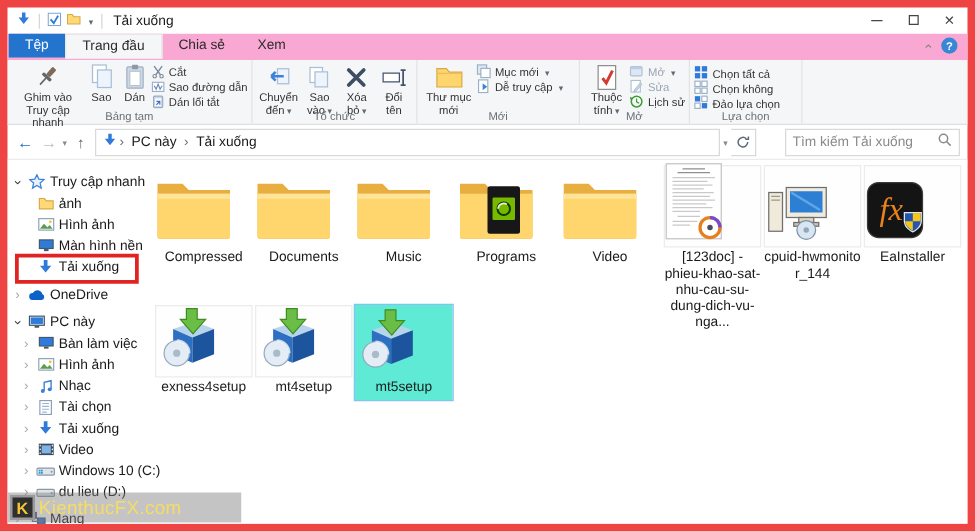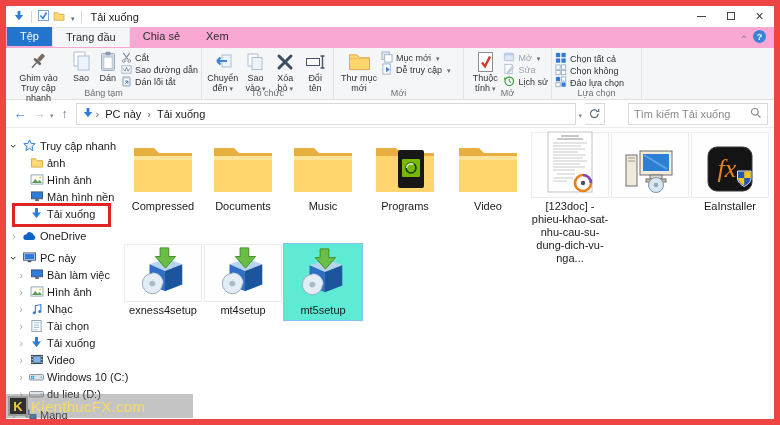--- a/index.html
+++ b/index.html
@@ -57,21 +57,21 @@
 .srow.gap{margin-top:5px}
 .srow.gap2{margin-top:4px}
 .chev{width:10px;text-align:center;flex:none}
 .chev::after{content:"›";color:#a8a8a8;font-size:11px;display:inline-block}
 .chev.down::after{transform:rotate(90deg);color:#3c3c3c}
 .chev.blank::after{content:""}
 .sicn{width:15px;display:flex;justify-content:center;flex:none}
 .slabel{white-space:nowrap;font-size:11px}
 .filearea{position:relative;flex:1}
 .tile{position:absolute;width:78px;text-align:center;cursor:default}
-.ticonbox{height:66px;display:flex;align-items:flex-end;justify-content:center;padding-bottom:2px}
+.ticonbox{height:66px;display:flex;align-items:flex-end;padding-bottom:2px}
 .tile.r2 .ticonbox{height:58px}
 .tlabel{margin-top:2px;font-size:11px;line-height:1.18;word-wrap:break-word}
 .tlabel.breakall{word-break:break-all}
 .tile.framed .ticonbox{border:1px solid #ececec;background:#fefefe}
 .tile.selected{background:#5eead4;outline:1px solid #84c3ee;padding-bottom:3px}
 
 .anno{position:absolute;left:6px;top:197px;width:99px;height:24px;border:3px solid #e02423;z-index:40}
 .wm{position:absolute;left:0;top:388px;width:187px;height:24px;background:rgba(125,125,125,0.45);display:flex;align-items:center;gap:3px;padding:0 2px;z-index:30}
 .wm-logo{width:20px;height:20px;background:#2f2f2f;border:2px solid #9a9a9a;color:#f5c832;font-weight:bold;font-size:13px;display:flex;align-items:center;justify-content:center;flex:none}
 .wm-text{font-weight:normal;font-size:15px;color:rgba(255,224,84,0.85);letter-spacing:0.3px;white-space:nowrap}
@@ -613,20 +613,21 @@
                 <path d="M5 11 h7 M5 14 h7" stroke="#9a9a8a"></path>
                 <rect x="17" y="4" width="32" height="24" fill="#f0ebdc" stroke="#6f6f6f"></rect>
                 <rect x="20" y="7" width="26" height="17" fill="#2d7fd4"></rect>
                 <path d="M21 8 L44 22" stroke="#7fc0f0" stroke-width="2" opacity="0.6"></path>
                 <rect x="27" y="28" width="12" height="4" fill="#ddd6c2" stroke="#6f6f6f"></rect>
                 <rect x="23" y="32" width="20" height="3" fill="#c9c2ae" stroke="#6f6f6f"></rect>
                 <circle cx="33" cy="38" r="7.5" fill="#d7e6f0" stroke="#7e93a5"></circle>
                 <circle cx="33" cy="38" r="2.2" fill="#93a7b8"></circle>
               </svg></span>
           </div>
+        <div class="tlabel breakall">cpuid-hwmonitor_144</div>
       </div>
       <div class="tile framed" style="left:573px;top:4px">
         <div class="ticonbox">
             <span><svg width="48" height="48" viewBox="0 0 48 48">
                 <rect x="2" y="2" width="44" height="44" rx="9" fill="#141414"></rect>
                 <rect x="2" y="2" width="44" height="44" rx="9" fill="none" stroke="#3a3a3a"></rect>
                 <text x="21" y="32" font-size="26" font-style="italic" fill="#e8821e" text-anchor="middle" font-family="Liberation Serif, serif">fx</text>
                 <path d="M31.5 26 h13.5 v7 c0 5.5 -6.75 8.5 -6.75 8.5 S31.5 38.5 31.5 33 z" fill="#2456b0" stroke="#dfe6f2" stroke-width="1"></path>
                 <rect x="38.25" y="26.5" width="6.2" height="6.5" fill="#f5c518"></rect>
                 <path d="M32 33 c0.3 4.5 6.25 7.5 6.25 7.5 v-7.5 z" fill="#f5c518"></path>

